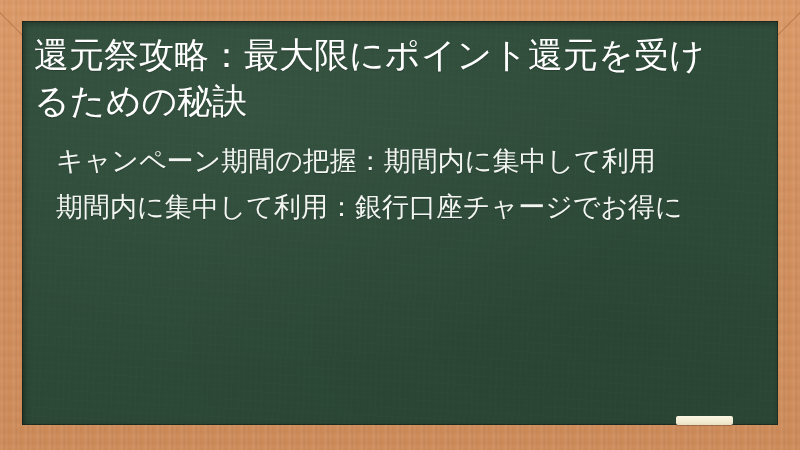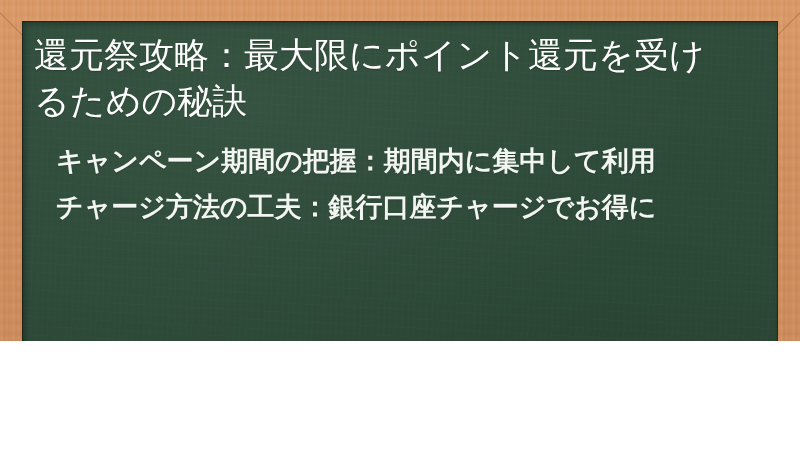--- a/index.html
+++ b/index.html
@@ -8,21 +8,21 @@
     padding: 0;
     background: #ffffff;
   }
   body {
     font-family: "DejaVu Sans", "Liberation Sans", sans-serif;
   }
 
   .slide {
     position: relative;
     width: 800px;
-    height: 341px;
+    height: 450px;
     overflow: hidden;
     background: #c9854f;
   }
 
   
   .frame {
     position: absolute;
     inset: 0;
     background:
       repeating-linear-gradient(
@@ -118,21 +118,21 @@
   }
   .bullets {
     margin: 14px 0 0 0;
     padding: 0;
     list-style: none;
   }
   .bullet {
     color: #f2f5f1;
     font-size: 27px;
     line-height: 46px;
-    font-weight: 700;
+    font-weight: 400;
     margin: 0 0 0 22px;
     padding: 0 8px 0 0;
     text-shadow: 0 1px 1px rgba(0,0,0,0.20);
   }
 
   
   .chalk {
     position: absolute;
     left: 676px;
     top: 416px;
@@ -155,20 +155,20 @@
   </div>
 
   <div class="board">
     <div class="board-dust"></div>
 
     <div class="content">
       <h1 class="title">還元祭攻略：最大限にポイント還元を受けるための秘訣</h1>
 
       <ul class="bullets">
         <li class="bullet">キャンペーン期間の把握：期間内に集中して利用</li>
-        <li class="bullet">チャージ方法の工夫：銀行口座チャージでお得に</li>
+        <li class="bullet">期間内に集中して利用：銀行口座チャージでお得に</li>
       </ul>
     </div>
   </div>
 
   <div class="chalk"></div>
 
 </div>
 
 </body></html>

